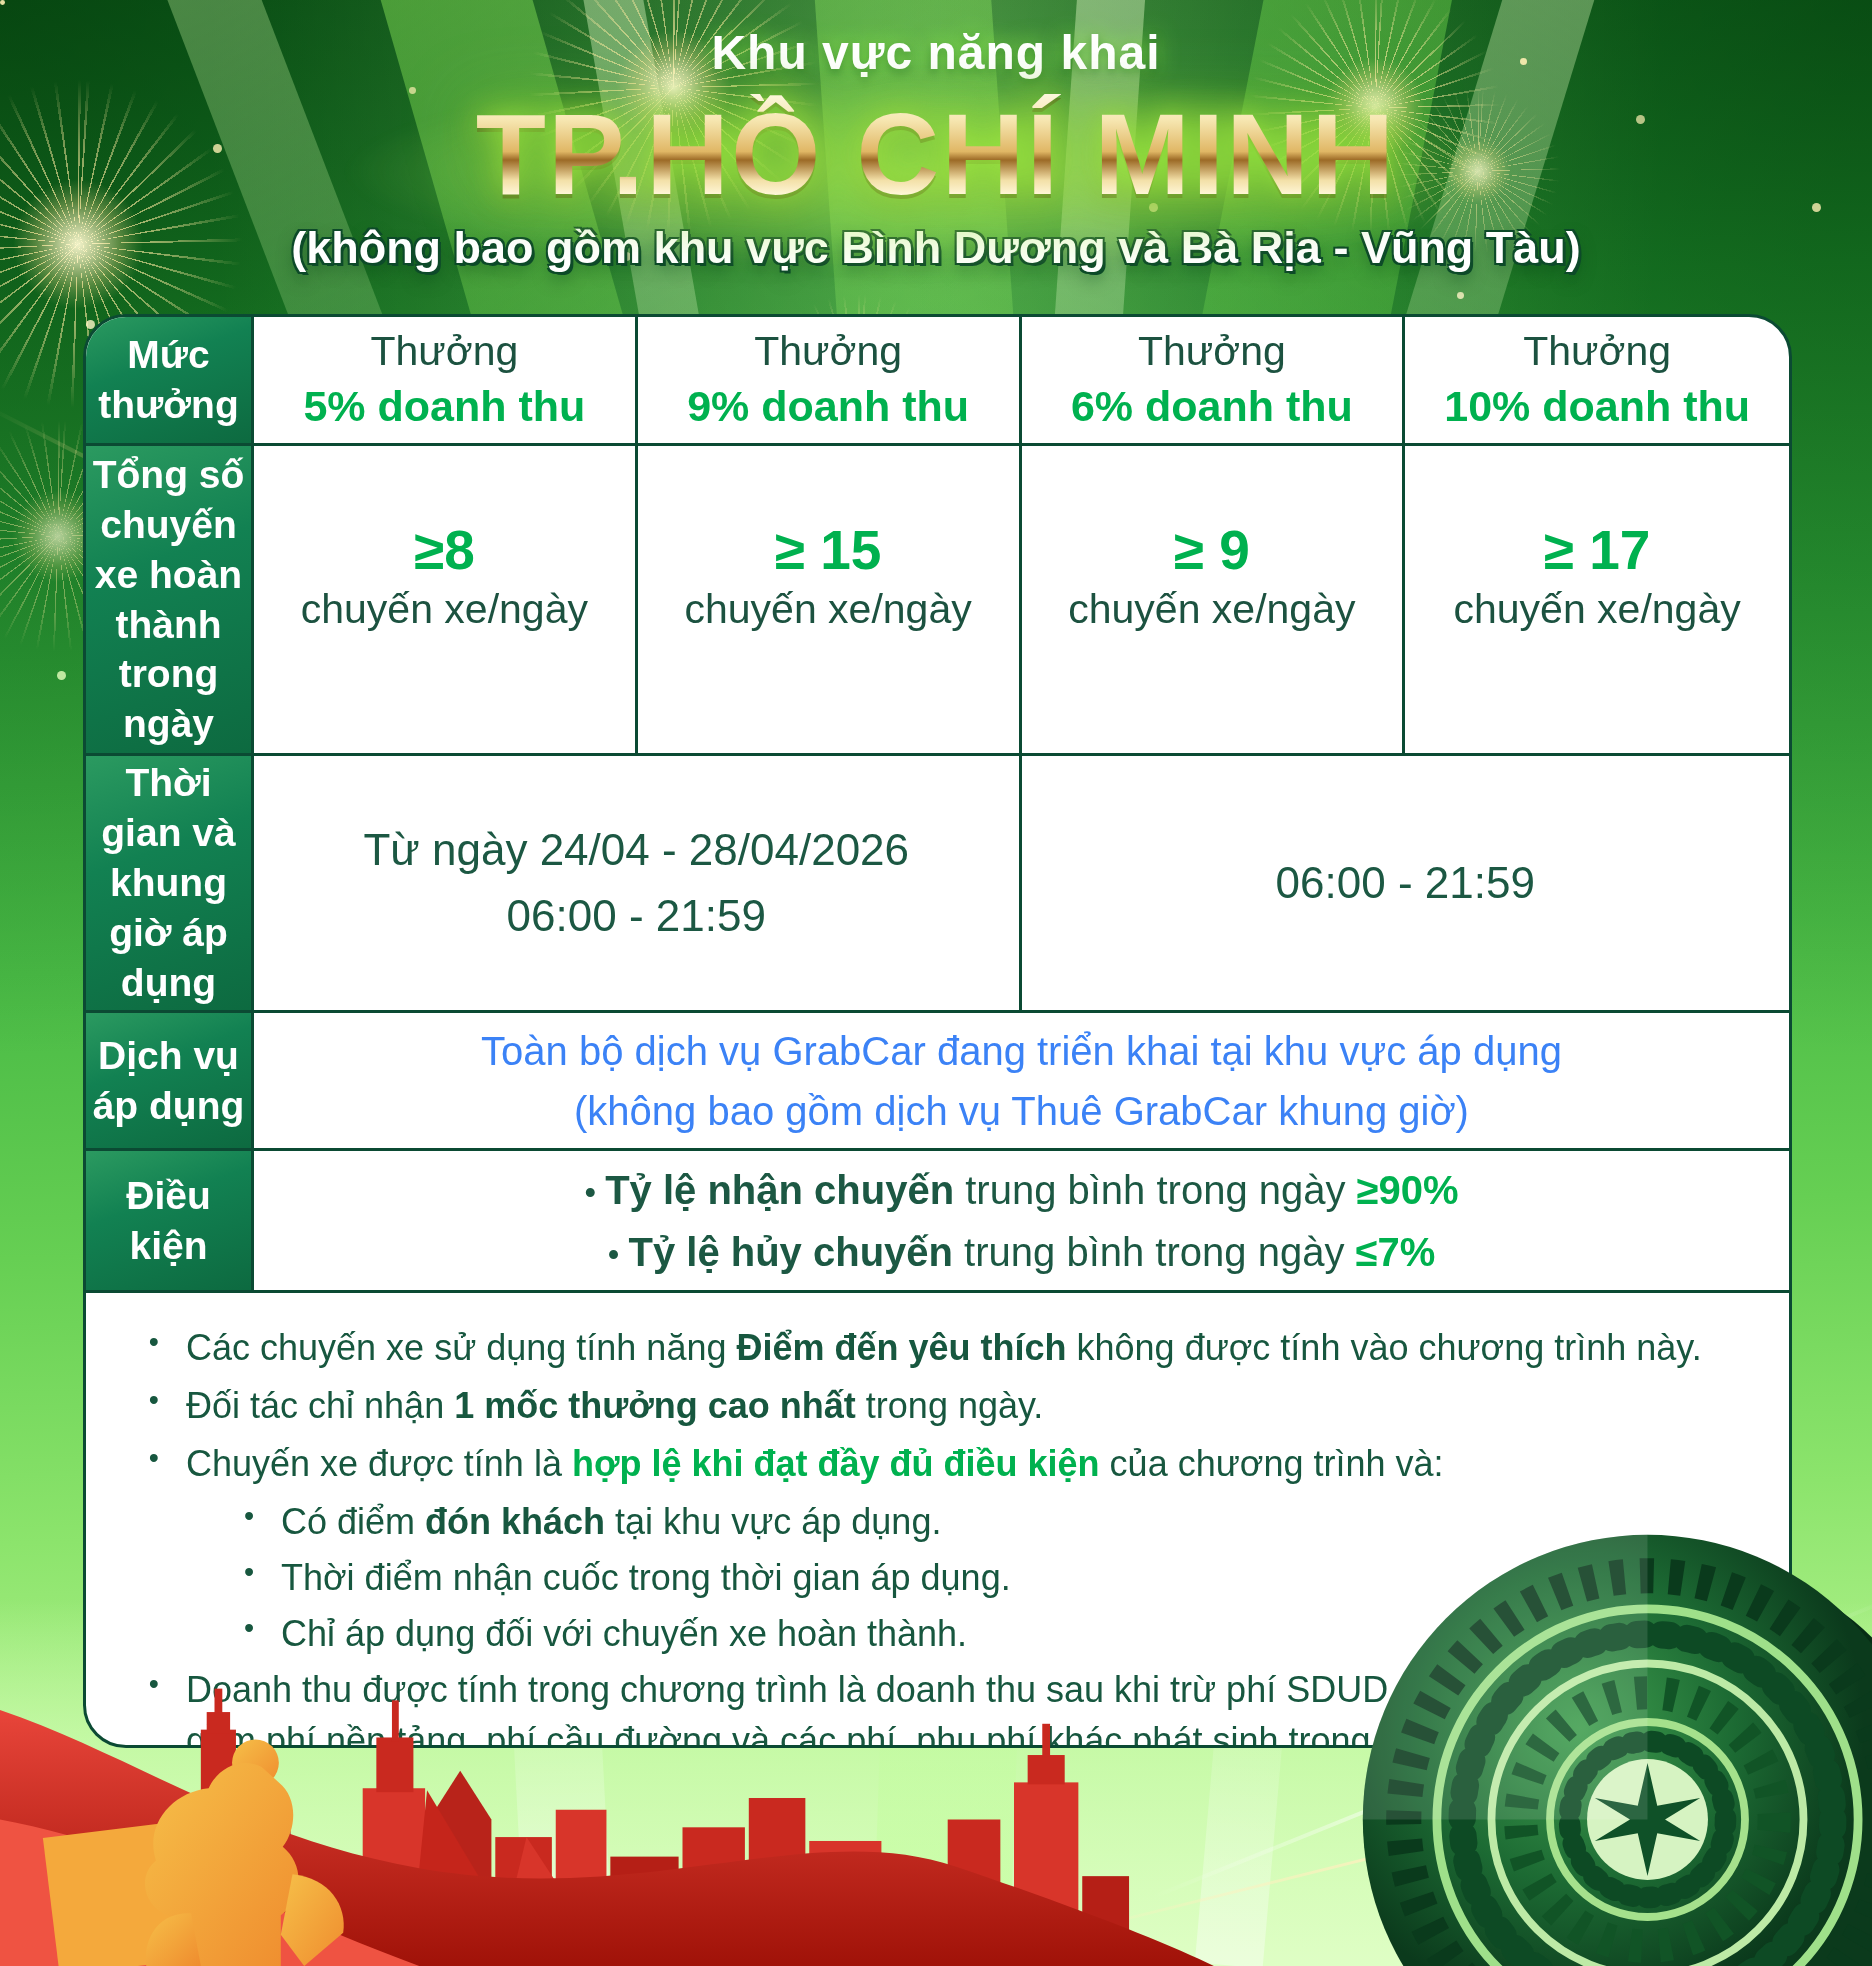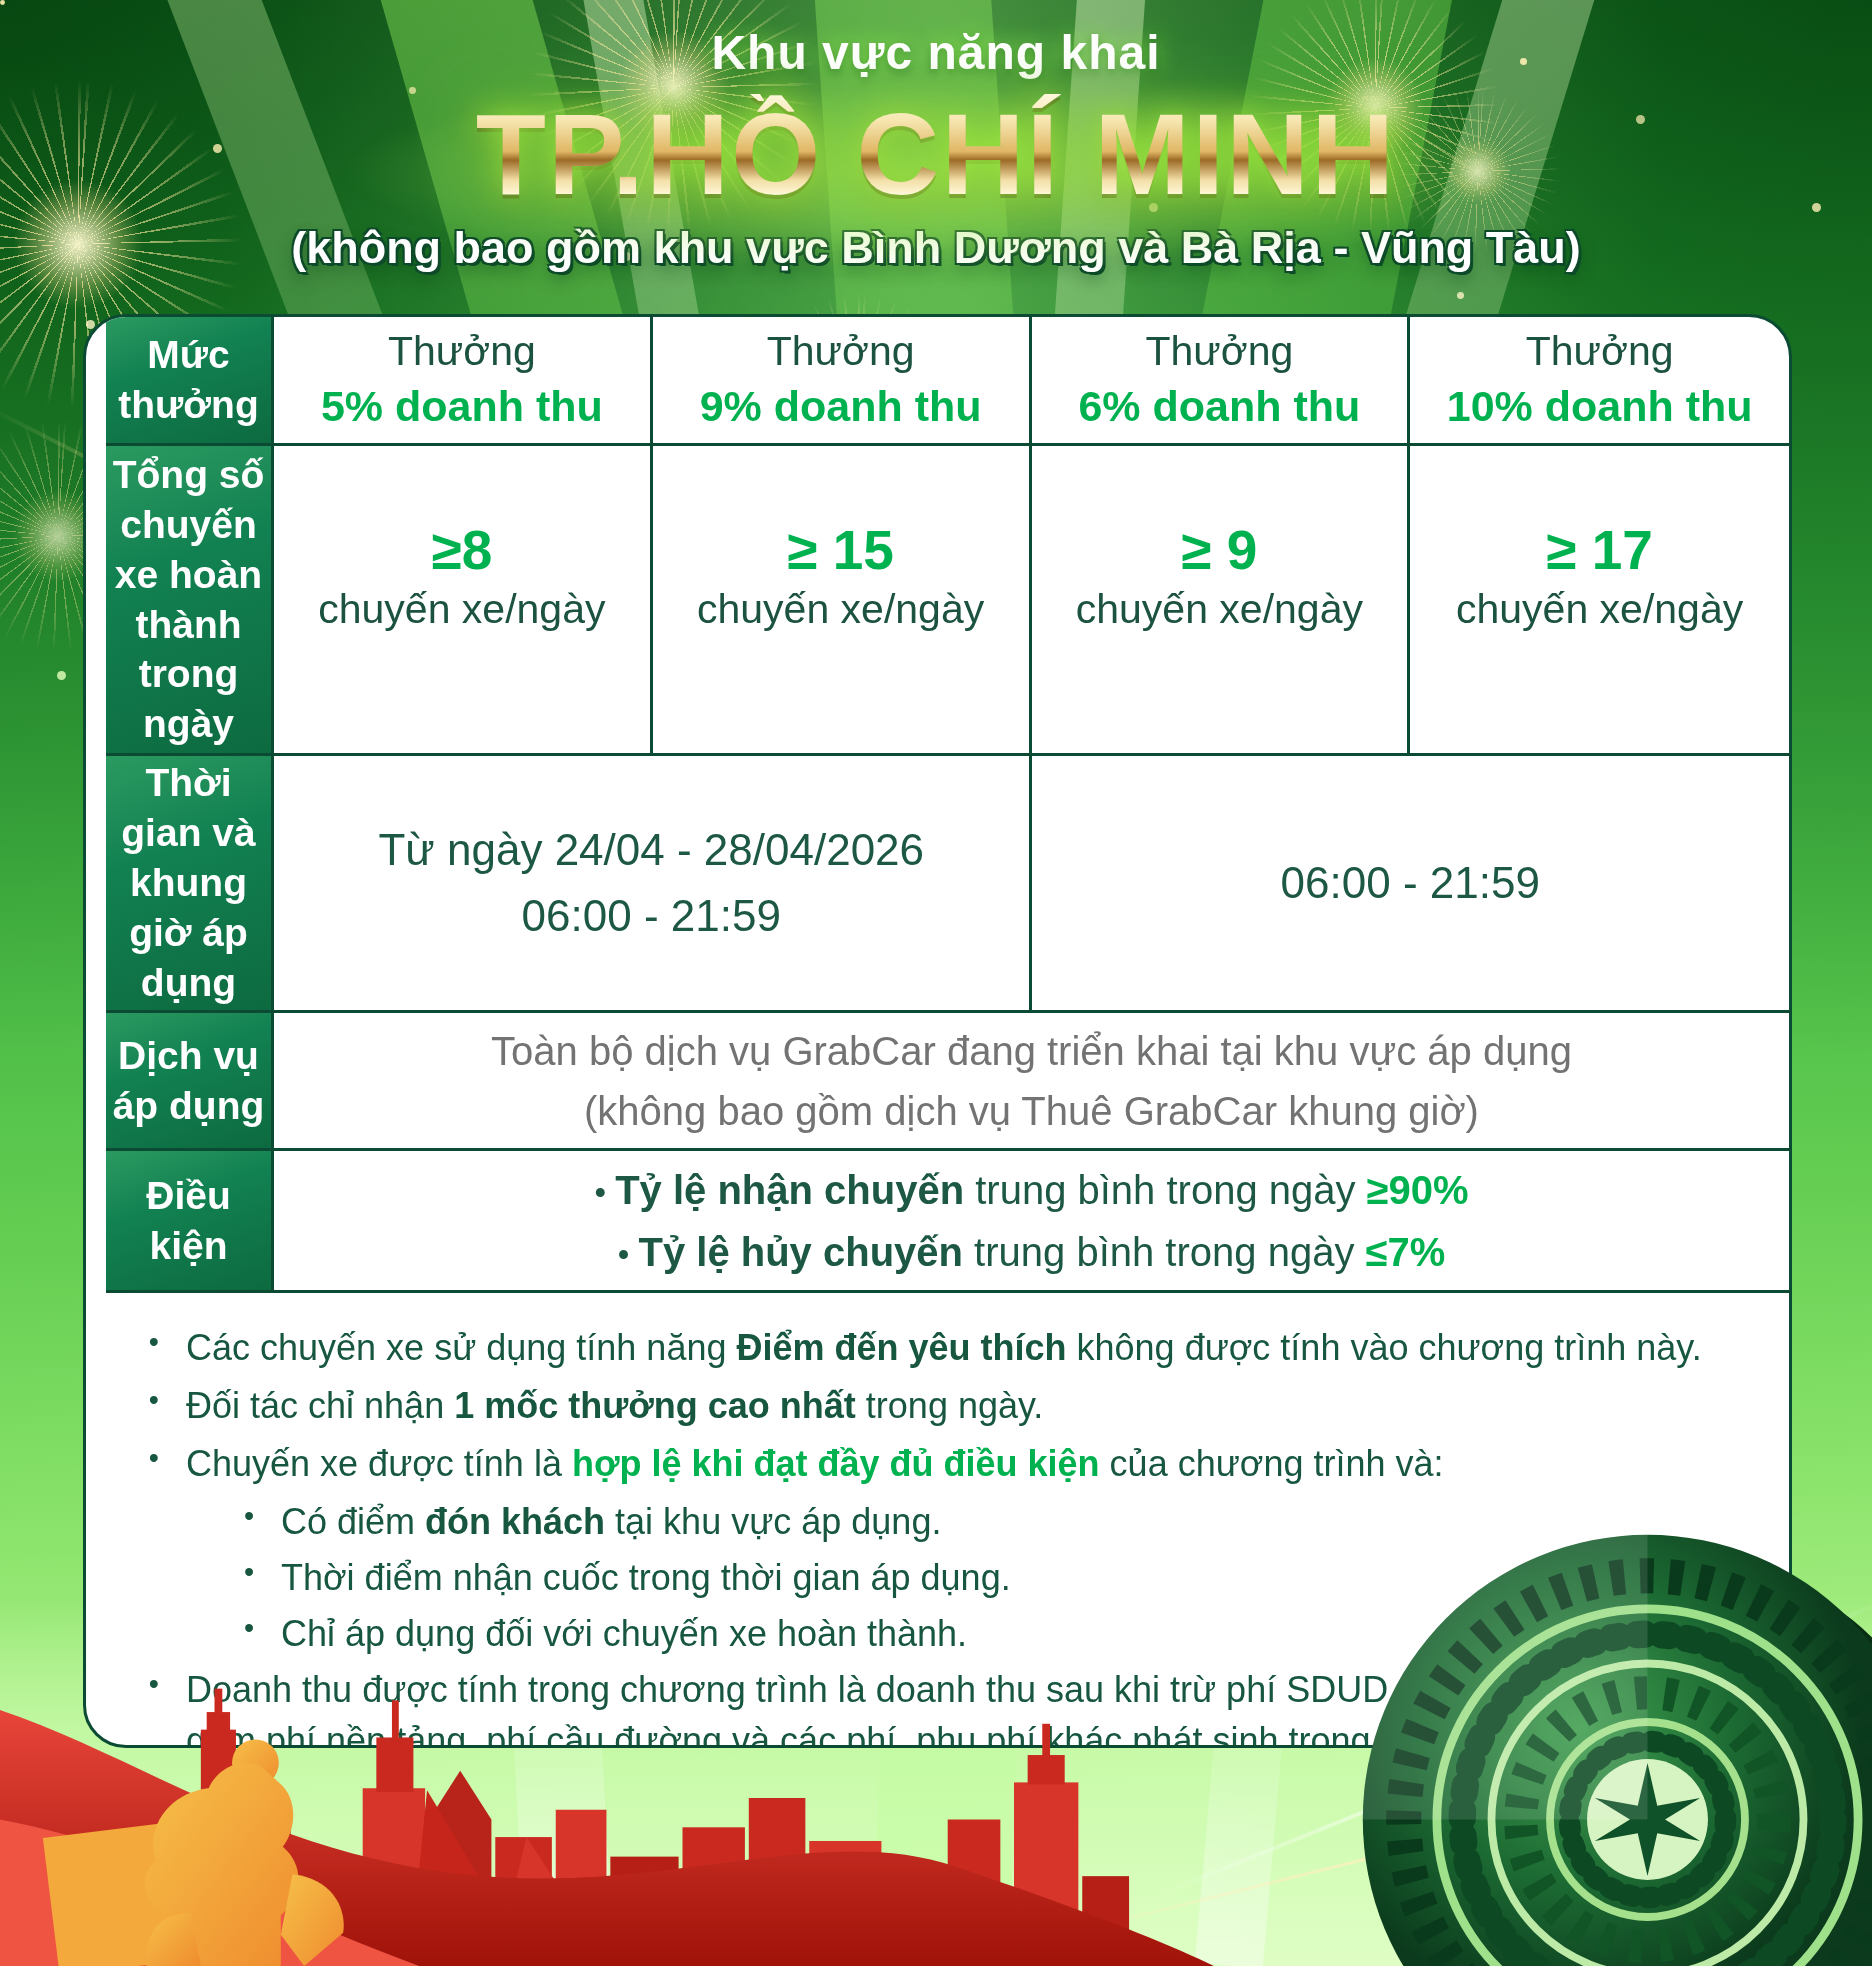--- a/index.html
+++ b/index.html
@@ -73,35 +73,35 @@
   .title{position:relative;margin-top:13.7px;font-size:115px;font-weight:bold;letter-spacing:2px;line-height:1.05;
     background:linear-gradient(180deg,#fdf7dd 0%,#f6e6b0 22%,#e0b765 48%,#9c6a26 55%,#f3e0a8 72%,#fff7d8 84%,#caa04f 100%);
     -webkit-background-clip:text;background-clip:text;color:transparent;
     filter:drop-shadow(0 0 15.6px rgba(170,255,70,.9)) drop-shadow(0 0 33px rgba(140,255,60,.6)) drop-shadow(0 4.9px 0 rgba(80,50,10,.55));}
   .subtitle{margin-top:7.8px;font-size:45px;font-weight:bold;color:#ffffff;
     text-shadow:2.9px 2.9px 0 #0d4a29,-2px 2px 0 #0d4a29,2px -2px 0 #0d4a29,-2px -2px 0 #0d4a29,0 7.8px 15.6px rgba(0,60,20,.5);}
 
   
   .panel{position:absolute;left:83px;top:314px;width:1709px;height:1434px;z-index:5;
     background:#ffffff;border:3.9px solid var(--bd);border-radius:43px;overflow:hidden;}
-  .promo-table{display:grid;grid-template-columns:168px 1fr 1fr 1fr 1fr;grid-template-rows:129px 310px 257px 138px 142px;margin-left:20px;}
+  .promo-table{display:grid;grid-template-columns:168px 1fr 1fr 1fr 1fr;grid-template-rows:129px 310px 257px 138px 142px;}
   .cell{border-bottom:3.9px solid var(--bd);display:flex;flex-direction:column;align-items:center;justify-content:center;text-align:center;}
   .lbl{grid-column:1;border-right:3.9px solid var(--bd);
     background:linear-gradient(160deg,var(--label1) 0%, #128152 38%, var(--label2) 100%);
     color:#fff;font-weight:bold;font-size:39px;line-height:1.28;padding:5.9px 3.9px;}
   .bR{border-right:3.9px solid var(--bd);}
   .tier .t1{font-size:41px;color:#1c5240;line-height:1.3;}
   .tier .t2{font-size:43px;font-weight:bold;color:var(--green);line-height:1.3;}
   .trips{padding-bottom:45px;}
   .trips .v{font-size:55px;font-weight:bold;color:var(--green);line-height:1.2;}
   .trips .u{font-size:41px;color:#1c5240;line-height:1.3;}
   .span2{grid-column:span 2;}
   .span4{grid-column:span 4;}
   .period{font-size:44px;color:#1c5843;line-height:1.5;}
-  .service{font-size:40px;color:#737373;line-height:1.5;}
+  .service{font-size:40px;color:#3b82f6;line-height:1.5;}
   .conds{font-size:40px;color:#1c5843;line-height:1.55;}
   .cond-line::before{content:"•  ";font-size:33px;color:#1c5843;}
   .seg-b{font-weight:bold;}
   .seg-g{font-weight:bold;color:var(--green);}
 
   
   .notes{padding:29px 53px 15.6px 49px;color:var(--ink);font-size:36px;line-height:1.42;}
   .note{position:relative;padding-left:51px;margin-bottom:6.8px;}
   .note::before{content:"•";position:absolute;left:13.7px;top:0;font-size:29px;}
   .note.lvl1{padding-left:146px;margin-bottom:4.9px;}

